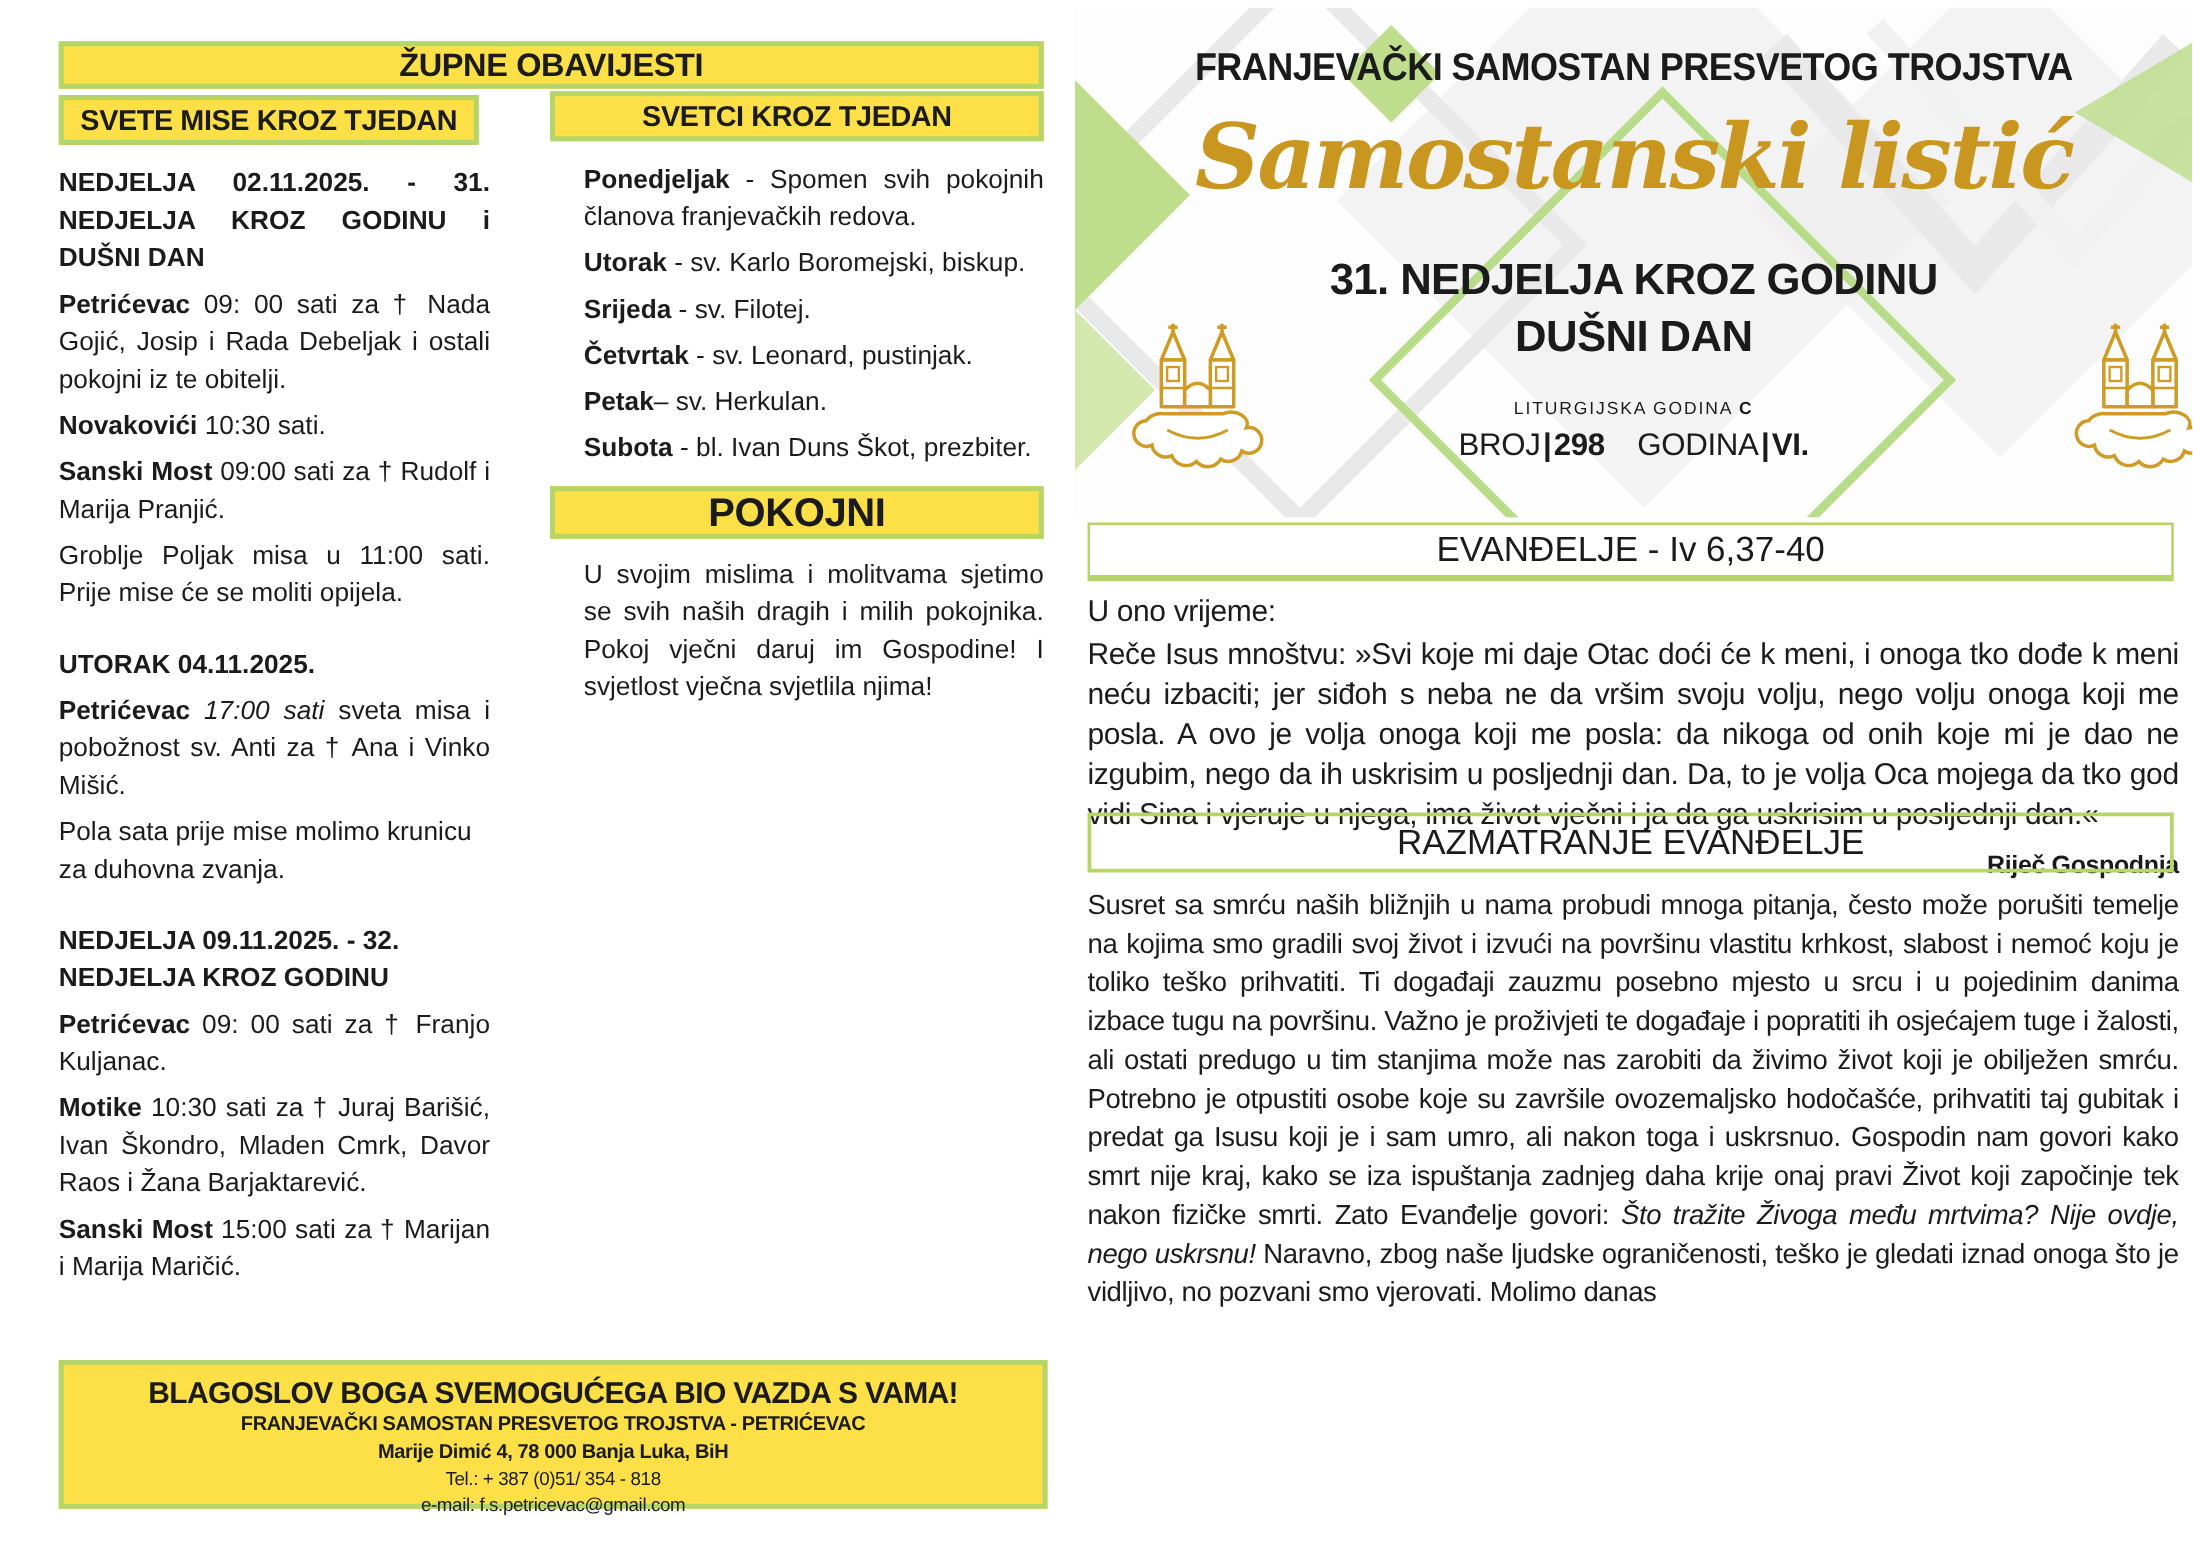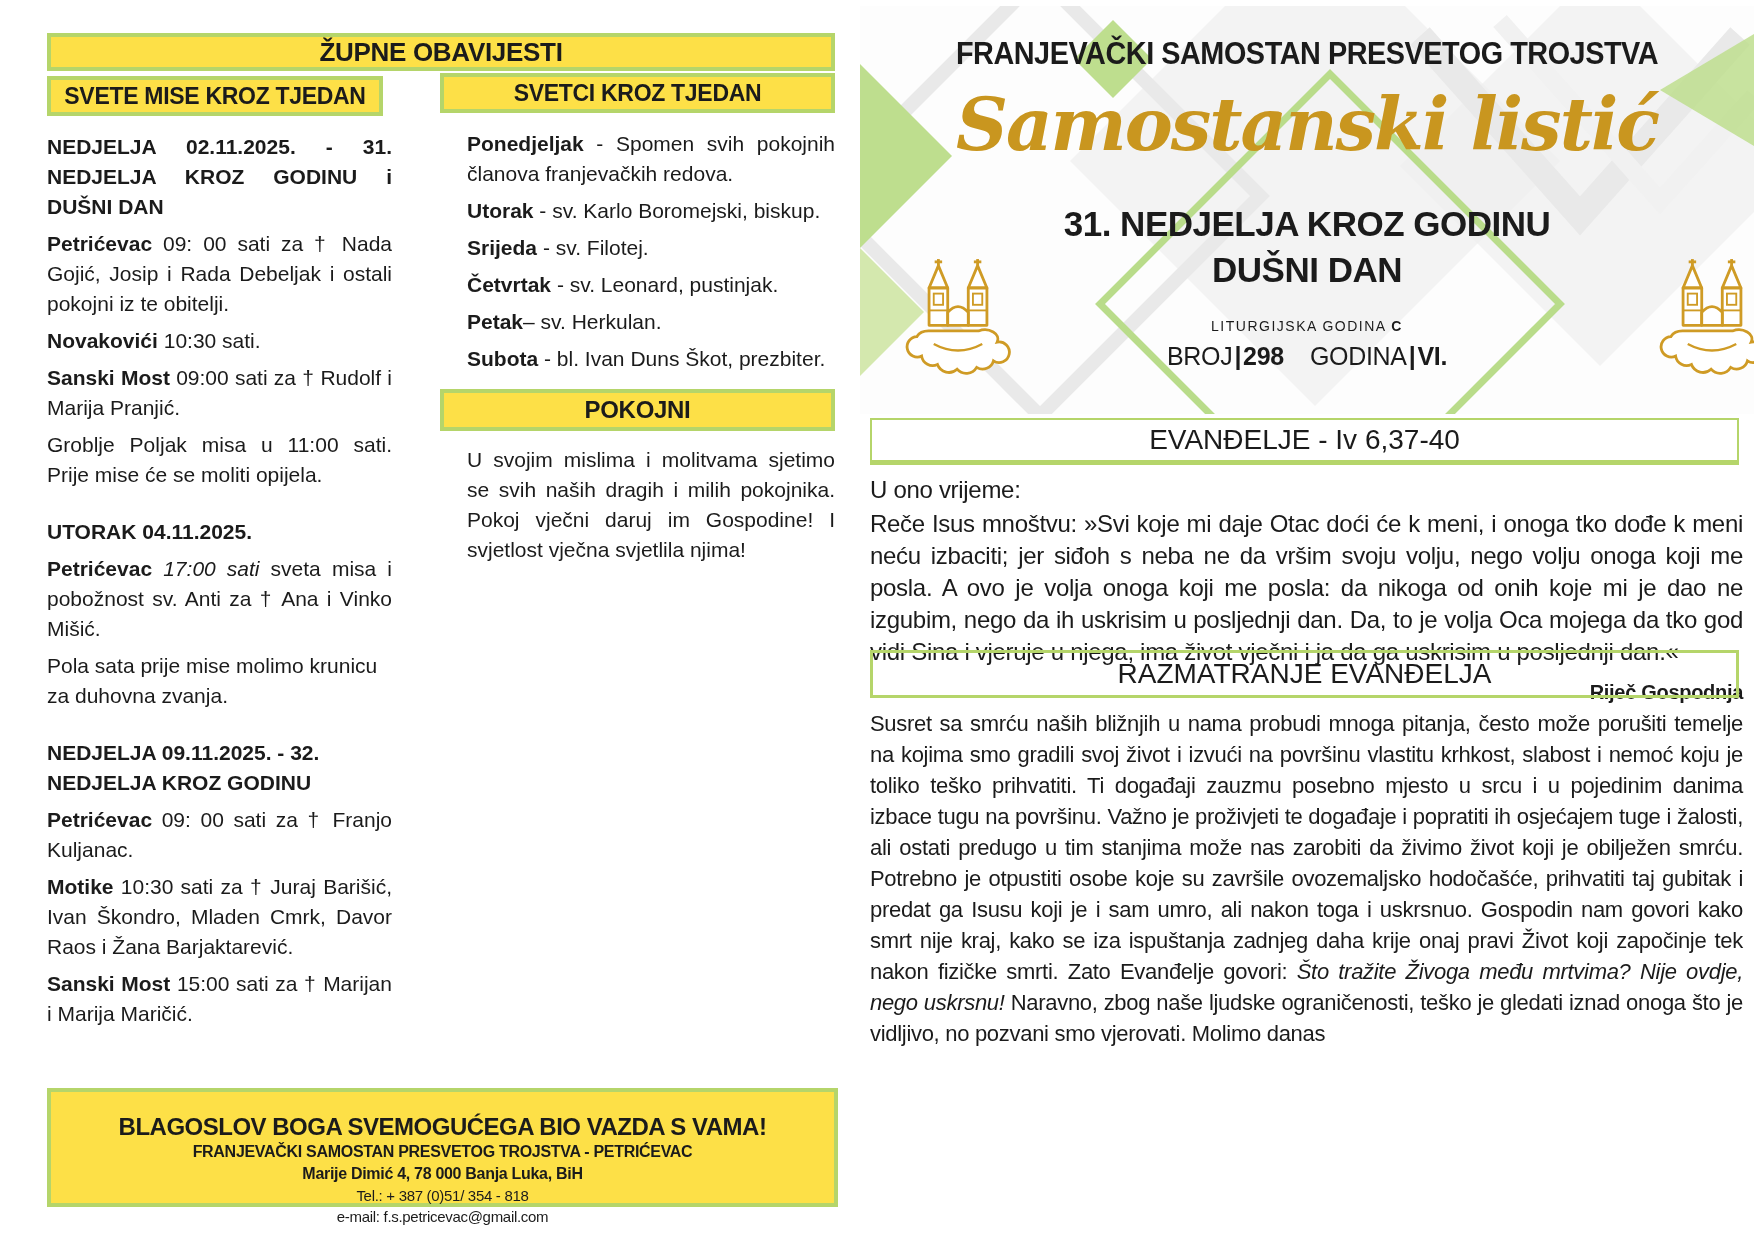--- a/index.html
+++ b/index.html
@@ -31,21 +31,21 @@
   .col2 .body{padding-left:27px}
 
   .body{margin-top:16px;font-size:21px;line-height:30px}
   .body p{margin-bottom:7px}
   .body p.gap{margin-top:27px}
   .just{text-align:justify}
 
   .pokojni-head{margin-top:15px;height:42px;line-height:34px}
   .pokojni-body{margin-top:14px;font-size:21px;line-height:30px;padding-left:27px}
 
-  .footer-box{position:absolute;left:47px;top:1088px;width:791px;height:119px;padding-top:21px}
+  .footer-box{position:absolute;left:47px;top:1088px;width:791px;height:119px;padding-top:9px}
   .f1{font-size:24px;font-weight:bold;letter-spacing:-0.5px}
   .f2,.f3{font-size:16px;font-weight:bold;line-height:22px;letter-spacing:-0.3px}
   .f4,.f5{font-size:15px;line-height:21px;letter-spacing:-0.3px}
 
   
   .page-right{position:absolute;left:855px;top:0;width:899px;height:1240px}
   .masthead{position:absolute;left:5px;top:6px;width:894px;height:408px;overflow:hidden;background:#fdfdfd}
   .deco{position:absolute;left:0;top:0;width:894px;height:408px}
   .mh-text{position:absolute;left:0;width:100%;text-align:center}
   .monastery{top:30px;font-size:31px;font-weight:bold;letter-spacing:-0.5px;transform:scaleX(.93)}
@@ -110,21 +110,21 @@
       </div>
       <div class="body">
         <p class="just"><span style="font-weight: bold;">Ponedjeljak</span><span> - Spomen svih pokojnih članova franjevačkih redova.</span></p>
         <p><span style="font-weight: bold;">Utorak</span><span> - sv. Karlo Boromejski, biskup.</span></p>
         <p><span style="font-weight: bold;">Srijeda</span><span> - sv. Filotej.</span></p>
         <p><span style="font-weight: bold;">Četvrtak</span><span> - sv. Leonard, pustinjak.</span></p>
         <p><span style="font-weight: bold;">Petak</span><span>– sv. Herkulan.</span></p>
         <p class="just"><span style="font-weight: bold;">Subota</span><span> - bl. Ivan Duns Škot, prezbiter.</span></p>
       </div>
       <div class="gbox pokojni-head">
-        <span class="bt" style="font-size:24px">POKOJNI</span>
+        <span class="bt" style="font-size:32px">POKOJNI</span>
       </div>
       <p class="pokojni-body just">U svojim mislima i molitvama sjetimo se svih naših dragih i milih pokojnika. Pokoj vječni daruj im Gospodine! I svjetlost vječna svjetlila njima!</p>
     </div>
 
     <div class="gbox footer-box">
       <div class="f1">BLAGOSLOV BOGA SVEMOGUĆEGA BIO VAZDA S VAMA!</div>
       <div class="f2">FRANJEVAČKI SAMOSTAN PRESVETOG TROJSTVA - PETRIĆEVAC</div>
       <div class="f3">Marije Dimić 4, 78 000 Banja Luka, BiH</div>
       <div class="f4">Tel.: + 387 (0)51/ 354 - 818</div>
       <div class="f5">e-mail: f.s.petricevac@gmail.com</div>
@@ -208,18 +208,18 @@
       <span class="bt">EVANĐELJE - Iv 6,37-40</span>
     </div>
 
     <div class="gospel">
       <p class="intro">U ono vrijeme:</p>
       <p class="just">Reče Isus mnoštvu: »Svi koje mi daje Otac doći će k meni, i onoga tko dođe k meni neću izbaciti; jer siđoh s neba ne da vršim svoju volju, nego volju onoga koji me posla. A ovo je volja onoga koji me posla: da nikoga od onih koje mi je dao ne izgubim, nego da ih uskrisim u posljednji dan. Da, to je volja Oca mojega da tko god vidi Sina i vjeruje u njega, ima život vječni i ja da ga uskrisim u posljednji dan.«</p>
       <p class="signoff">Riječ Gospodnja</p>
     </div>
 
     <div class="refl-head">
-      <span class="bt">RAZMATRANJE EVANĐELJA</span>
+      <span class="bt">RAZMATRANJE EVANĐELJE</span>
     </div>
 
     <p class="refl just"><span>Susret sa smrću naših bližnjih u nama probudi mnoga pitanja, često može porušiti temelje na kojima smo gradili svoj život i izvući na površinu vlastitu krhkost, slabost i nemoć koju je toliko teško prihvatiti. Ti događaji zauzmu posebno mjesto u srcu i u pojedinim danima izbace tugu na površinu. Važno je proživjeti te događaje i popratiti ih osjećajem tuge i žalosti, ali ostati predugo u tim stanjima može nas zarobiti da živimo život koji je obilježen smrću. Potrebno je otpustiti osobe koje su završile ovozemaljsko hodočašće, prihvatiti taj gubitak i predat ga Isusu koji je i sam umro, ali nakon toga i uskrsnuo. Gospodin nam govori kako smrt nije kraj, kako se iza ispuštanja zadnjeg daha krije onaj pravi Život koji započinje tek nakon fizičke smrti. Zato Evanđelje govori: </span><span style="font-style: italic;">Što tražite Živoga među mrtvima? Nije ovdje, nego uskrsnu!</span><span> Naravno, zbog naše ljudske ograničenosti, teško je gledati iznad onoga što je vidljivo, no pozvani smo vjerovati. Molimo danas</span></p>
   </section>
 </div>
 
 </body></html>

